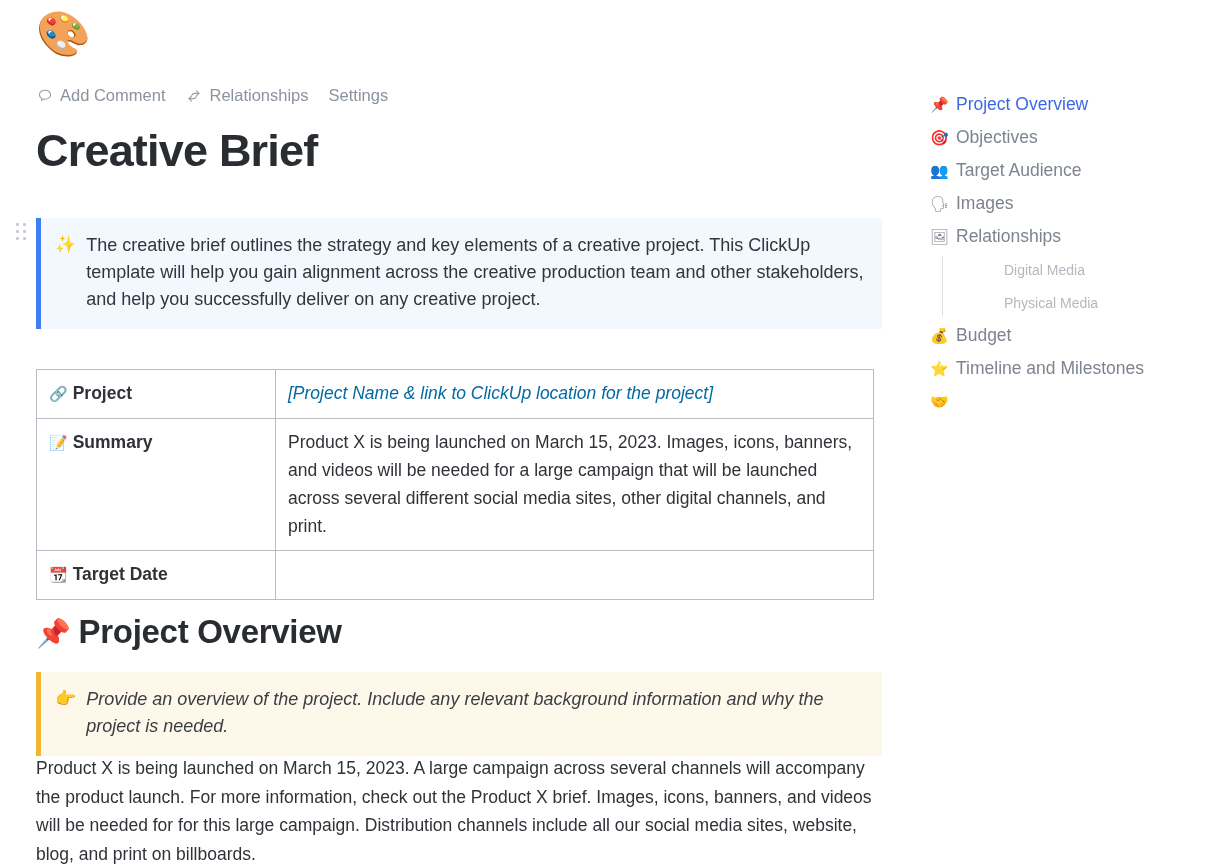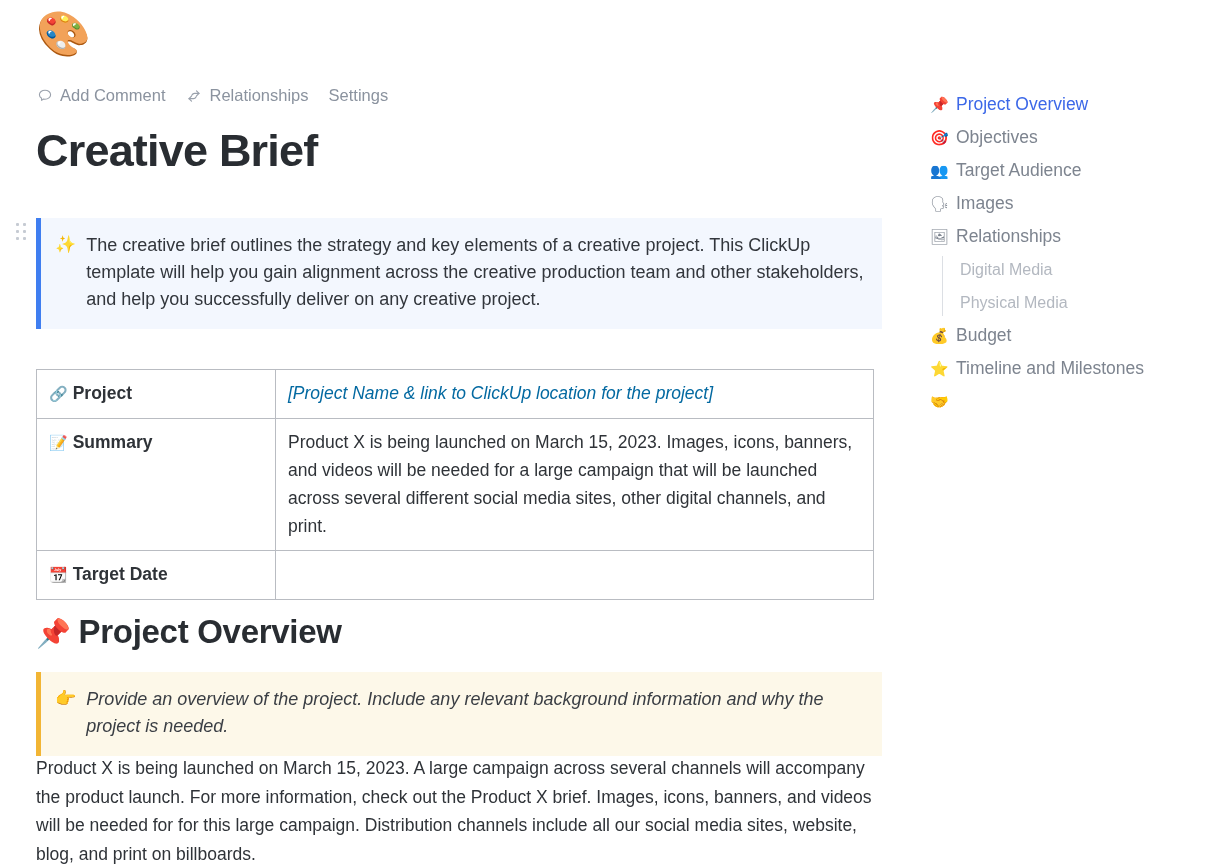--- a/index.html
+++ b/index.html
@@ -242,24 +242,25 @@
     top: 3px;
     bottom: 3px;
     width: 1px;
     background: #dcdfe4;
   }
   .outline-sub {
     display: flex;
     align-items: center;
     height: 33px;
     padding-left: 6px;
-    font-size: 16px;
+    font-size: 14px;
     color: #b3b8c0;
     cursor: pointer;
     white-space: nowrap;
+    margin-left: 44px;
   }
 </style>
 </head>
 <body>
 
 <div class="page">
 
   <div class="doc">
 
     <div class="doc-icon">🎨</div>

